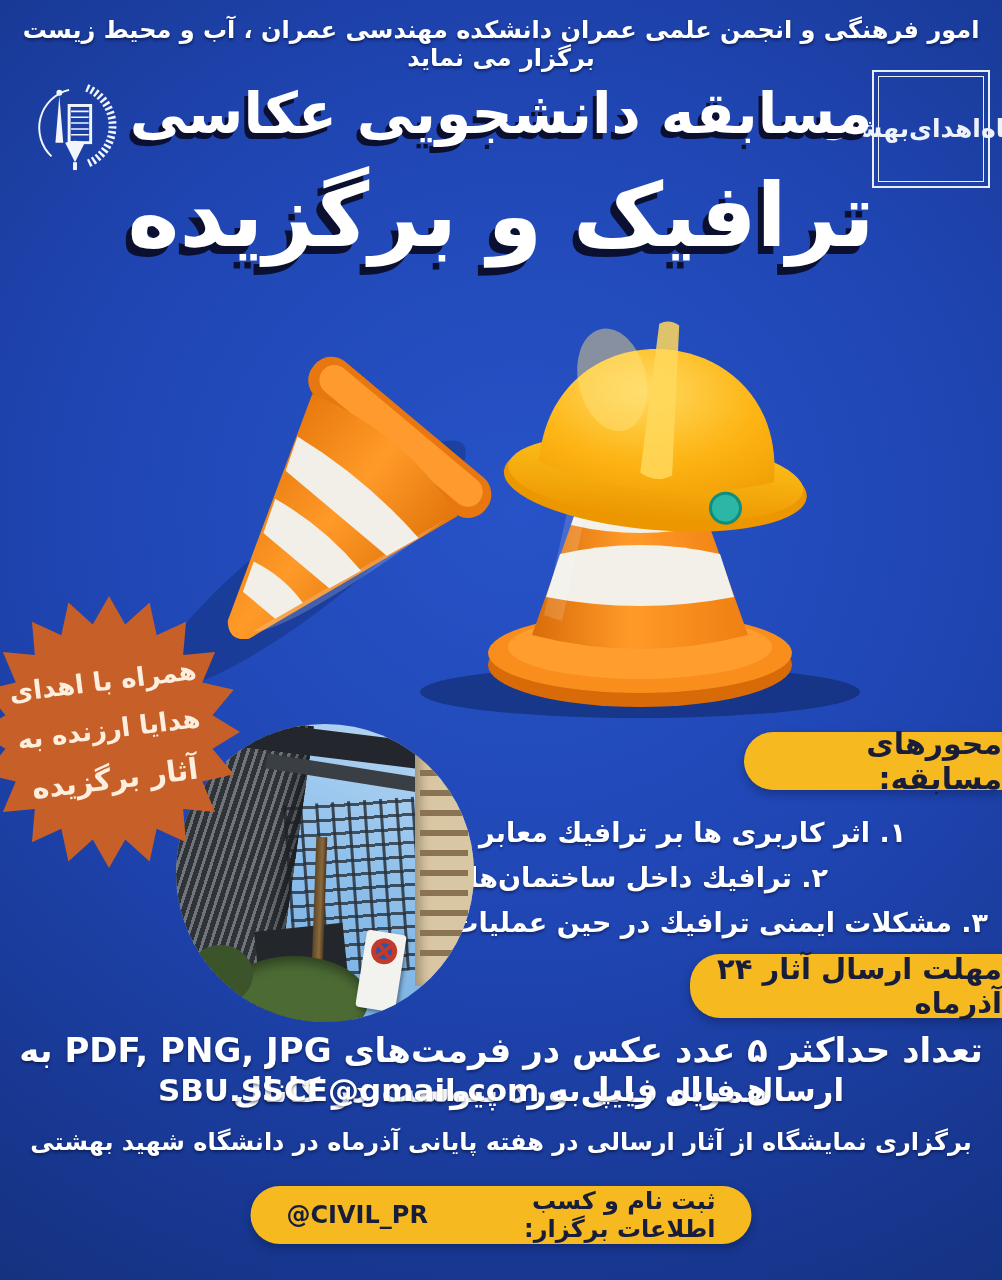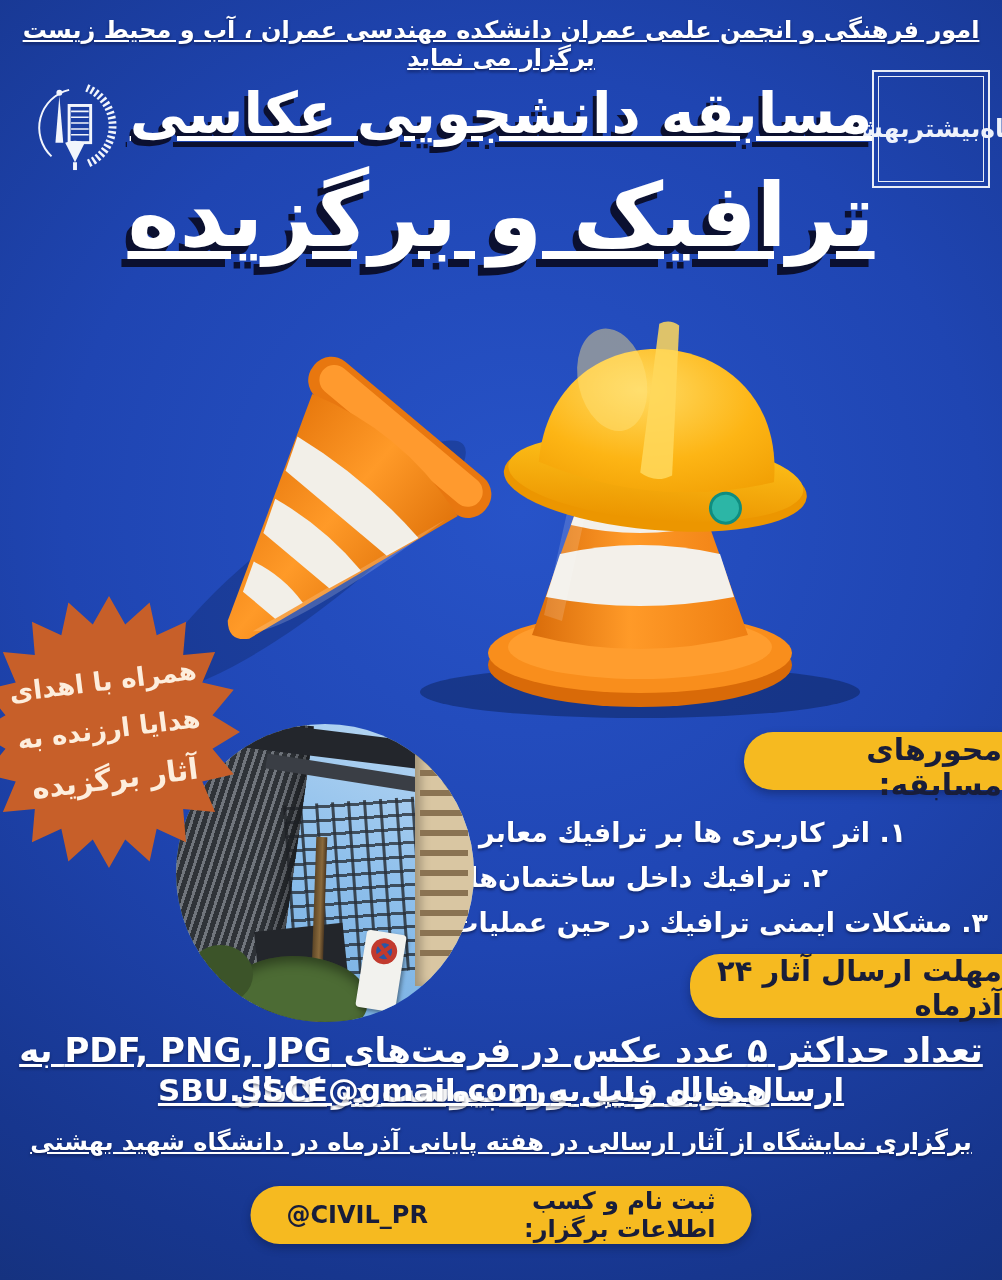--- a/index.html
+++ b/index.html
@@ -3,21 +3,21 @@
 <meta charset="utf-8">
 <style>
   html,body{margin:0;padding:0;background:#0b1e4a;}
   *{box-sizing:border-box;}
   .poster{
     position:relative;width:1002px;height:1280px;overflow:hidden;
     background:radial-gradient(120% 90% at 52% 40%, #2753c8 0%, #1f45b2 38%, #17368e 68%, #122b66 100%);
     font-family:"DejaVu Sans", sans-serif;color:#fff;direction:rtl;
   }
   .abs{position:absolute;}
-  .center-line{left:0;right:0;text-align:center;text-decoration:underline;}
+  .center-line{left:0;right:0;text-align:center;}
   .header-line{top:16px;font-size:24px;font-weight:bold;text-shadow:0 2px 3px rgba(4,10,40,.55);letter-spacing:0;}
   .title1{top:80px;font-size:57px;font-weight:bold;text-shadow:-4px 6px 0 #0b1030;}
   .title2{top:164px;font-size:88px;font-weight:bold;text-shadow:-6px 8px 0 #0b1030;}
   
   .logo-left{left:30px;top:80px;width:90px;height:94px;}
   
   .seal{right:12px;top:70px;width:118px;height:118px;border:2px solid #e9edf7;padding:4px;}
   .seal-inner{width:100%;height:100%;border:1px solid #e9edf7;display:flex;align-items:center;justify-content:center;line-height:.98;}
   .seal-line{font-size:25px;font-weight:bold;color:#eef2fb;}
   .seal-year{font-size:11px;margin-top:4px;color:#eef2fb;letter-spacing:2px;}
@@ -50,21 +50,21 @@
   .ph-shrub{left:18%;bottom:-4%;width:46%;height:26%;border-radius:50% 60% 40% 50%;background:#4c6b34;box-shadow:inset 0 6px 12px rgba(0,0,0,.4);}
   .ph-shrub2{left:4%;bottom:6%;width:22%;height:20%;border-radius:50%;background:#3c5429;}
   .ph-sign{left:62%;bottom:4%;width:40px;height:78px;background:#f2f2ee;transform:rotate(9deg);border-radius:4px;
     box-shadow:2px 2px 4px rgba(0,0,0,.4);display:flex;justify-content:center;padding-top:6px;}
   .ph-sign-disc{width:26px;height:26px;border-radius:50%;background:#2857a8;border:5px solid #c23a2e;position:relative;}
   .ph-sign-disc:before,.ph-sign-disc:after{content:"";position:absolute;left:50%;top:50%;width:26px;height:4px;background:#c23a2e;border-radius:2px;}
   .ph-sign-disc:before{transform:translate(-50%,-50%) rotate(45deg);}
   .ph-sign-disc:after{transform:translate(-50%,-50%) rotate(-45deg);}
   .ph-dark-bottom{left:28%;bottom:-2%;width:30%;height:34%;background:#23262b;transform:rotate(-6deg);}
   
-  .pill{background:#f6ba20;color:#181d3a;font-weight:bold;display:flex;align-items:flex-start;
+  .pill{background:#f6ba20;color:#181d3a;font-weight:bold;display:flex;align-items:center;
     border-radius:30px 0 0 30px;box-shadow:0 4px 8px rgba(8,16,50,.35);}
   .pill-topics{top:732px;right:0;height:58px;width:258px;font-size:30px;justify-content:center;padding-left:18px;}
   .pill-deadline{top:954px;right:0;height:64px;width:312px;font-size:29px;justify-content:center;padding-left:16px;}
   .topics-list{top:810px;right:14px;text-align:center;font-size:27px;font-weight:bold;line-height:45px;text-shadow:0 2px 3px rgba(4,10,40,.5);}
   
   .sub1{top:1030px;font-size:34px;font-weight:bold;text-shadow:0 2px 3px rgba(4,10,40,.5);}
   .sub2{top:1072px;font-size:31px;font-weight:bold;text-shadow:0 2px 3px rgba(4,10,40,.5);}
   .sub3{top:1128px;font-size:24px;font-weight:bold;text-shadow:0 2px 3px rgba(4,10,40,.5);}
   .footer-pill{top:1186px;left:50%;transform:translateX(-50%);height:58px;padding:0 36px;
     background:#f6ba20;color:#181d3a;border-radius:30px;display:flex;align-items:center;gap:10px;
@@ -85,21 +85,21 @@
     <path d="M42 32 h18 M42 38 h18 M42 44 h18 M42 50 h18 M42 56 h18" stroke="#f2f5fc" stroke-width="1.6"></path>
     <path d="M30 16 L34 64 L26 64 Z" fill="#f2f5fc"></path>
     <circle cx="30" cy="13" r="3" fill="#f2f5fc"></circle>
     <path d="M36 64 Q46 60 56 64 L46 84 Z" fill="#f2f5fc"></path>
     <rect x="44" y="84" width="4" height="8" fill="#f2f5fc"></rect>
   </svg>
 
   <div class="abs seal">
     <div class="seal-inner">
       <div class="seal-line">دانشگاه</div>
-      <div class="seal-line">بیشتر</div>
+      <div class="seal-line">اهدای</div>
       <div class="seal-line">بهشتی</div>
       <div class="seal-year">2144</div>
     </div>
   </div>
 
   <div class="abs center-line title1">مسابقه دانشجویی عکاسی</div>
   <div class="abs center-line title2">ترافیک و برگزیده</div>
 
   <svg class="abs illustration" viewBox="0 0 1002 1280">
     <defs>

